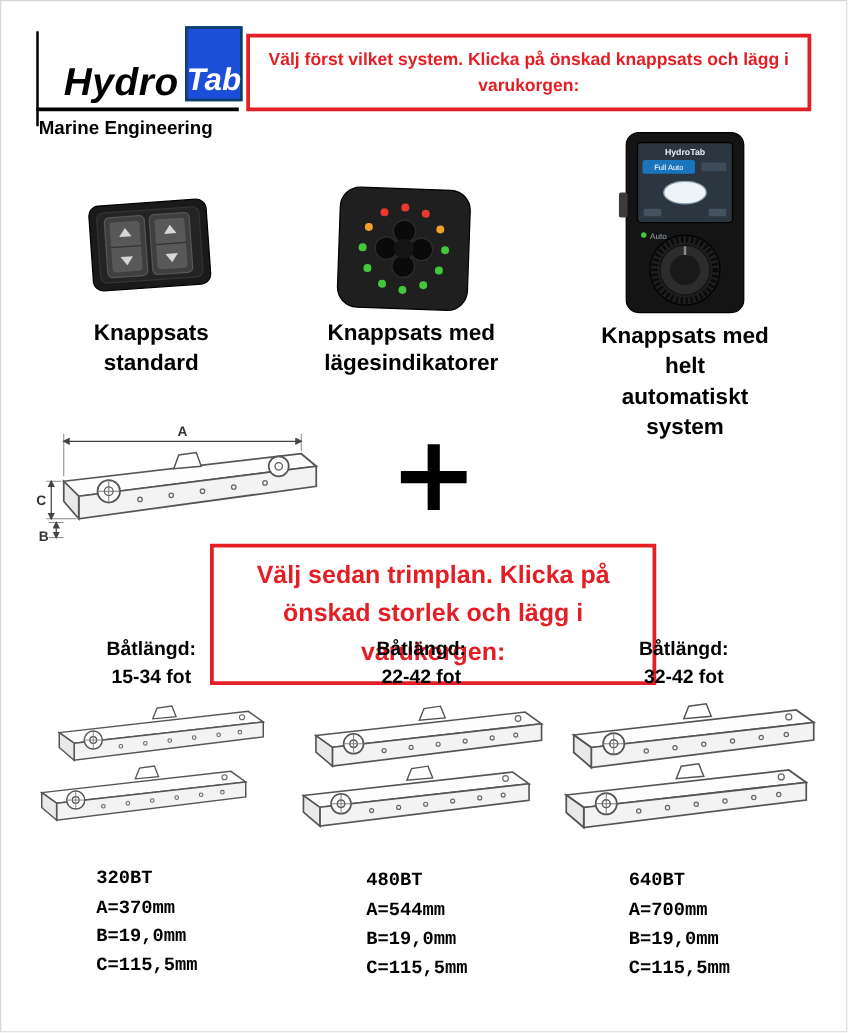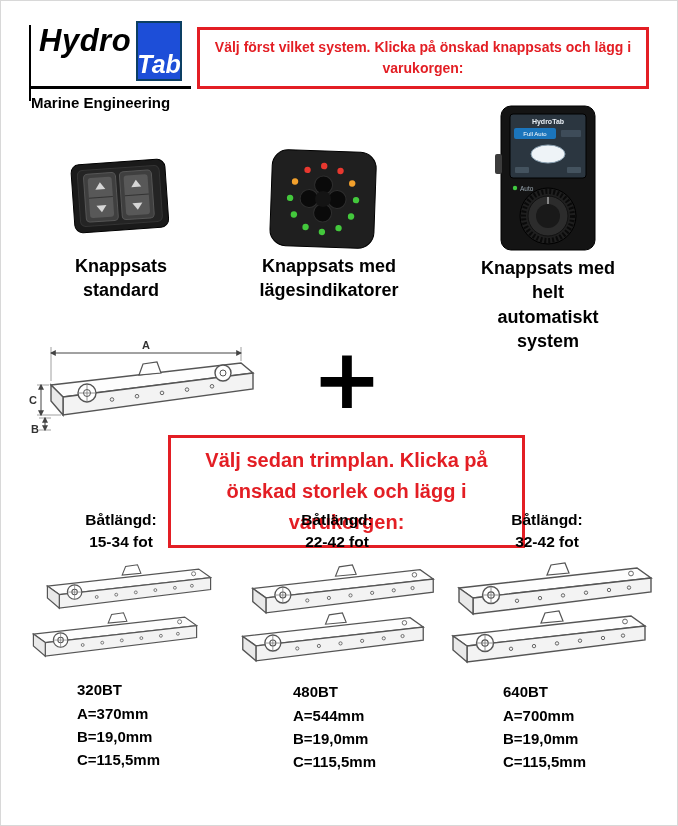--- a/index.html
+++ b/index.html
@@ -4,21 +4,21 @@
 <style>
   html,body{margin:0;padding:0;background:#fff;}
   .page{
     position:relative;width:678px;height:826px;background:#fff;
     font-family:"Liberation Sans","DejaVu Sans",sans-serif;color:#000;
     border:1px solid #d8d8d8;box-sizing:border-box;overflow:hidden;
   }
   
   .logo{position:absolute;left:28px;top:20px;width:164px;}
   .logo-bar{position:absolute;left:0;top:4px;width:2px;height:76px;background:#000;}
-  .logo-row{display:flex;align-items:flex-start;padding-left:10px;}
+  .logo-row{display:flex;align-items:flex-end;padding-left:22px;}
   .logo-hydro{font-size:31px;font-weight:bold;font-style:italic;line-height:1;margin-top:4px;letter-spacing:.5px;}
   .logo-tab-box{margin-left:5px;width:46px;height:60px;background:#1d4ed8;border:2px solid #0c3f63;
     display:flex;align-items:flex-end;justify-content:center;box-sizing:border-box;}
   .logo-tab{color:#fff;font-size:25px;font-weight:bold;font-style:italic;line-height:1.15;}
   .logo-rule{height:3px;background:#000;margin-top:5px;width:162px;}
   .logo-tagline{font-size:15px;font-weight:bold;margin-top:5px;padding-left:2px;}
   
   .banner{position:absolute;border:3px solid #e31e24;color:#e31e24;font-weight:bold;
     text-align:center;background:#fff;box-sizing:border-box;}
   #banner1{left:196px;top:26px;width:452px;font-size:14px;line-height:1.5;padding:7px 14px;}
@@ -37,22 +37,22 @@
   #middiagram{position:absolute;left:26px;top:336px;}
   .plus{position:absolute;left:308px;top:336px;width:76px;text-align:center;
     font-size:84px;font-weight:900;line-height:1;font-family:"DejaVu Sans",sans-serif;}
   
   .col{position:absolute;top:508px;width:196px;text-align:center;}
   #col1{left:22px;}
   #col2{left:238px;}
   #col3{left:448px;}
   .col-head{font-weight:bold;font-size:15.5px;line-height:1.4;}
   .col-svg{margin-top:10px;cursor:pointer;}
-  .col-info{text-align:left;margin-left:54px;margin-top:10px;font-weight:bold;
-    font-size:15px;line-height:1.55;}
+  .col-info{text-align:left;margin-left:54px;margin-top:22px;font-weight:bold;
+    font-size:15px;line-height:1.55;font-family:Liberation Mono, monospace;}
   svg text{font-family:"Liberation Sans","DejaVu Sans",sans-serif;}
 </style>
 </head>
 <body>
 
 <div class="page">
 
   <svg width="0" height="0" style="position:absolute" aria-hidden="true">
     <defs>
       <marker id="arr" viewBox="0 0 10 10" refX="8" refY="5" markerWidth="6" markerHeight="6" orient="auto-start-reverse">

